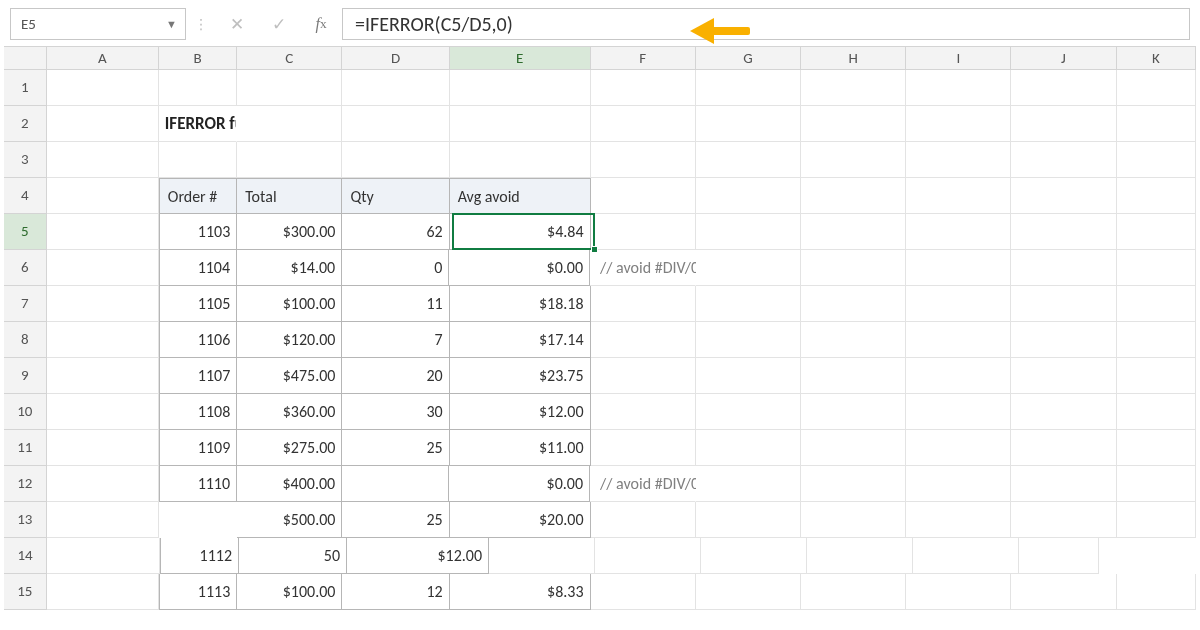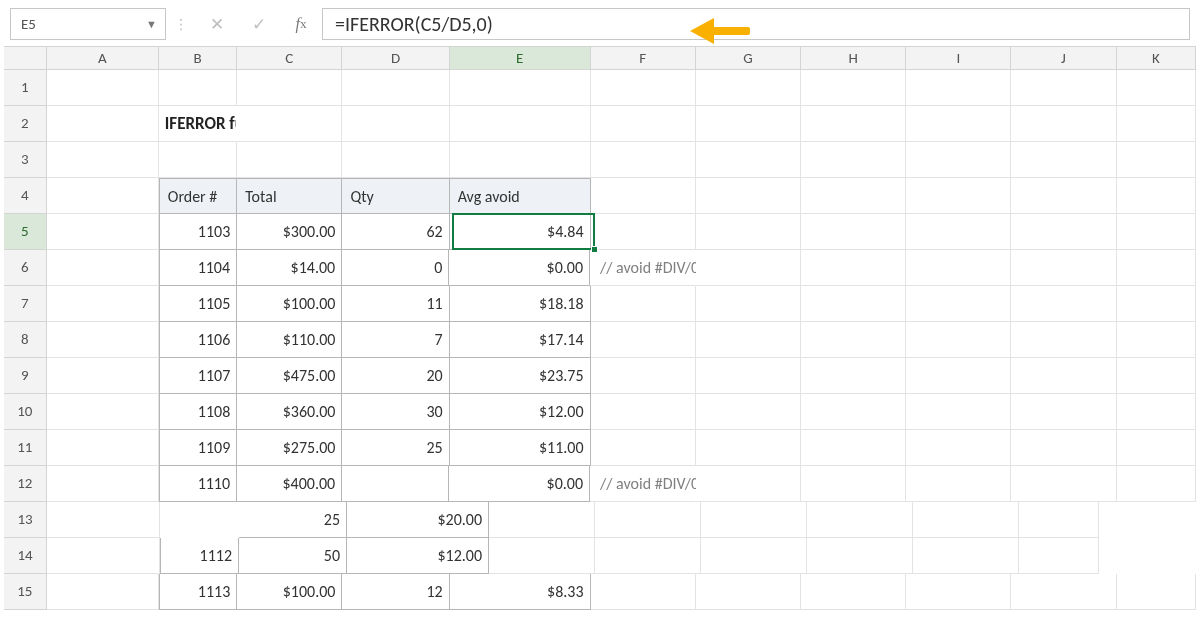--- a/index.html
+++ b/index.html
@@ -17,21 +17,21 @@
   }
   
   .fbar {
     height: 42px;
     display: flex;
     align-items: center;
     padding: 4px 6px 6px 6px;
     gap: 0;
   }
   .name-box {
-    width: 156px;
+    width: 176px;
     height: 32px;
     background: #fff;
     border: 1px solid #c7c7c7;
     display: flex;
     align-items: center;
     justify-content: space-between;
     padding: 0 8px 0 10px;
     color: #555;
     font-size: 15px;
   }
@@ -320,21 +320,21 @@
         <div class="cell cG"></div>
         <div class="cell cH"></div>
         <div class="cell cI"></div>
         <div class="cell cJ"></div>
         <div class="cell cK"></div>
       </div>
       <div class="row">
         <div class="row-h">8</div>
         <div class="cell cA"></div>
         <div class="cell cB right" style="border-right: 1px solid rgb(182, 182, 182); border-bottom: 1px solid rgb(182, 182, 182); border-left: 1px solid rgb(182, 182, 182);">1106</div>
-        <div class="cell cC right" style="border-right: 1px solid rgb(182, 182, 182); border-bottom: 1px solid rgb(182, 182, 182);">$110.00</div>
+        <div class="cell cC right" style="border-right: 1px solid rgb(182, 182, 182); border-bottom: 1px solid rgb(182, 182, 182);">$120.00</div>
         <div class="cell cD right" style="border-right: 1px solid rgb(182, 182, 182); border-bottom: 1px solid rgb(182, 182, 182);">7</div>
         <div class="cell cE right" style="border-right: 1px solid rgb(182, 182, 182); border-bottom: 1px solid rgb(182, 182, 182);">$17.14</div>
         <div class="cell cF"></div>
         <div class="cell cG"></div>
         <div class="cell cH"></div>
         <div class="cell cI"></div>
         <div class="cell cJ"></div>
         <div class="cell cK"></div>
       </div>
       <div class="row">
@@ -390,20 +390,21 @@
         <div class="cell cG"></div>
         <div class="cell cH"></div>
         <div class="cell cI"></div>
         <div class="cell cJ"></div>
         <div class="cell cK"></div>
       </div>
       <div class="row">
         <div class="row-h">13</div>
         <div class="cell cA"></div>
         <div class="cell cB right" style="border-right: 1px solid rgb(182, 182, 182); border-bottom: 1px solid rgb(182, 182, 182); border-left: 1px solid rgb(182, 182, 182); margin-top: 36px;">1111</div>
+        <div class="cell cC right" style="border-right: 1px solid rgb(182, 182, 182); border-bottom: 1px solid rgb(182, 182, 182);">$500.00</div>
         <div class="cell cD right" style="border-right: 1px solid rgb(182, 182, 182); border-bottom: 1px solid rgb(182, 182, 182);">25</div>
         <div class="cell cE right" style="border-right: 1px solid rgb(182, 182, 182); border-bottom: 1px solid rgb(182, 182, 182);">$20.00</div>
         <div class="cell cF"></div>
         <div class="cell cG"></div>
         <div class="cell cH"></div>
         <div class="cell cI"></div>
         <div class="cell cJ"></div>
         <div class="cell cK"></div>
       </div>
       <div class="row">

